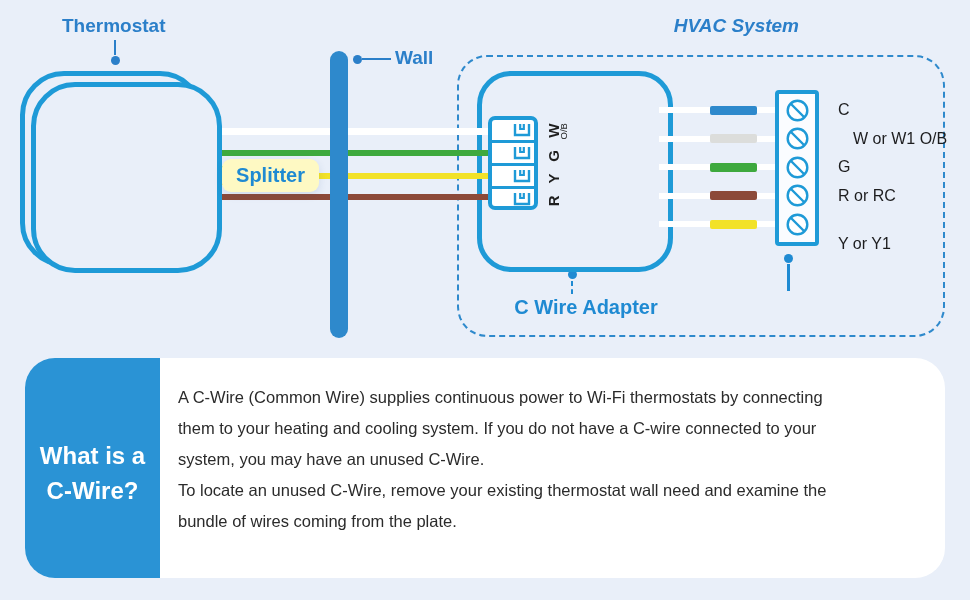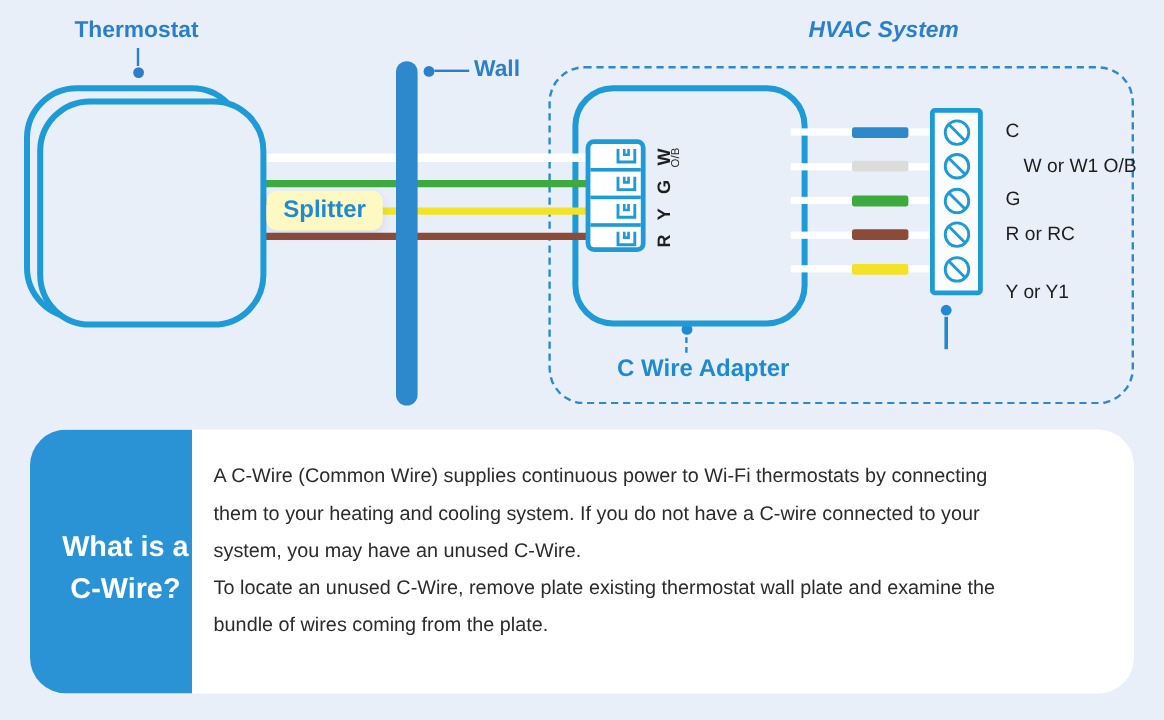--- a/index.html
+++ b/index.html
@@ -34,21 +34,21 @@
   .rwire-base{position:absolute;width:121px;height:6px;background:#ffffff;z-index:3;}
   .rwire-seg{position:absolute;left:710px;width:47px;height:9px;border-radius:2px;z-index:4;}
   #board{position:absolute;left:775px;top:90px;width:44px;height:156px;border:4px solid #1e9ad7;border-radius:4px;background:#fafcff;z-index:5;box-sizing:border-box;}
   .screw{position:absolute;left:786px;width:23px;height:23px;z-index:6;}
   .brow-lbl{position:absolute;left:838px;height:20px;line-height:20px;font-size:16px;color:#1d1d1f;white-space:nowrap;z-index:6;}
   .vline{position:absolute;background:#2b7fc9;}
   .dashline{position:absolute;width:0;border-left:2.5px dashed #1f8ad2;}
   
   #info-card{position:absolute;left:25px;top:358px;width:920px;height:220px;background:#ffffff;border-radius:30px;overflow:hidden;}
   #card-accent{position:absolute;left:0;top:0;width:135px;height:220px;background:#2a93d5;}
-  .card-title{position:absolute;left:0;width:135px;text-align:center;color:#ffffff;font-size:24px;font-weight:700;padding-left:12px;}
+  .card-title{position:absolute;left:0;width:135px;text-align:center;color:#ffffff;font-size:24px;font-weight:700;}
   #card-body{position:absolute;left:153px;top:24px;right:28px;}
   .body-line{height:31px;line-height:31px;font-size:16.5px;color:#2b2b2b;white-space:nowrap;}
 </style>
 </head>
 <body>
 
 <div id="canvas">
 
   <div class="lbl" style="left:62px;top:15px;">Thermostat</div>
   <div class="vline" style="left:114px;top:40px;width:2px;height:15px;"></div>
@@ -147,18 +147,18 @@
 
   <div id="info-card">
     <div id="card-accent">
       <div class="card-title" style="top:84px;">What is a</div>
       <div class="card-title" style="top:119px;">C-Wire?</div>
     </div>
     <div id="card-body">
       <div class="body-line">A C-Wire (Common Wire) supplies continuous power to Wi-Fi thermostats by connecting</div>
       <div class="body-line">them to your heating and cooling system. If you do not have a C-wire connected to your</div>
       <div class="body-line">system, you may have an unused C-Wire.</div>
-      <div class="body-line">To locate an unused C-Wire, remove plate existing thermostat wall plate and examine the</div>
+      <div class="body-line">To locate an unused C-Wire, remove your existing thermostat wall need and examine the</div>
       <div class="body-line">bundle of wires coming from the plate.</div>
     </div>
   </div>
 
 </div>
 
 </body></html>

